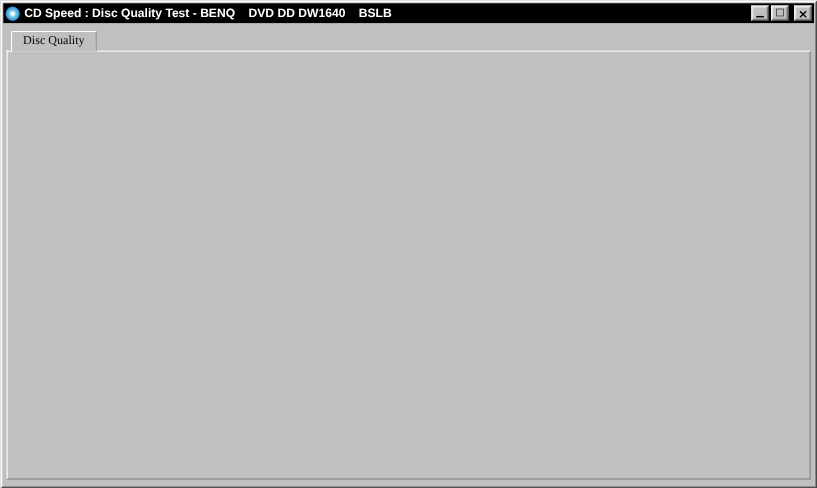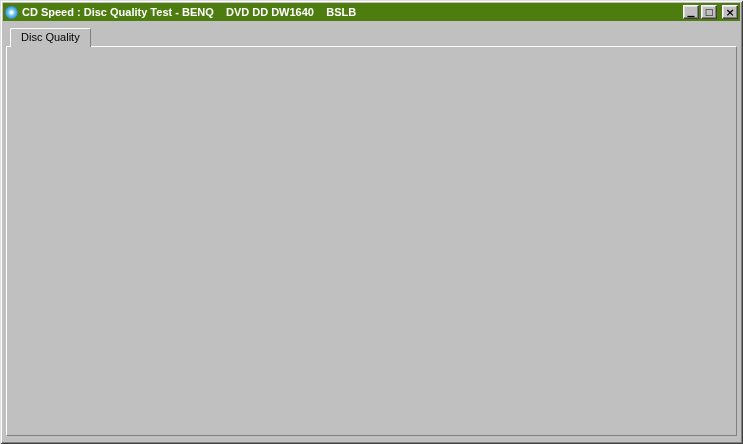--- a/index.html
+++ b/index.html
@@ -4,30 +4,30 @@
 <style>
   html,body{margin:0;padding:0;background:#888;}
   *{box-sizing:border-box;}
   .win{
     position:relative;width:743px;height:444px;background:#c0c0c0;
     font-family:"Liberation Sans",sans-serif;font-size:11px;color:#000;
     box-shadow:inset 1px 1px 0 #dfdfdf,inset -1px -1px 0 #404040,inset 2px 2px 0 #fff,inset -2px -2px 0 #808080;
     overflow:hidden;
   }
   .abs{position:absolute;}
-  .titlebar{left:3px;top:3px;width:737px;height:18px;background:#4d7c0f;display:flex;align-items:center;padding:0 2px;}
+  .titlebar{left:3px;top:3px;width:737px;height:18px;background:#000000;display:flex;align-items:center;padding:0 2px;}
   .title-text{color:#fff;font-weight:bold;font-size:11px;white-space:pre;margin-left:4px;flex:1;overflow:hidden;}
   .app-icon{width:13px;height:13px;border-radius:50%;background:radial-gradient(circle at 50% 50%, #ffffff 12%, #7fd4e8 30%, #1f7fd0 75%, #0a3d70 100%);flex:0 0 auto;}
   .tbtn{width:16px;height:14px;background:#c0c0c0;border:1px solid;border-color:#fff #404040 #404040 #fff;
     box-shadow:inset -1px -1px 0 #808080,inset 1px 1px 0 #dfdfdf;
     display:flex;align-items:center;justify-content:center;font-size:9px;line-height:1;color:#000;padding:0;margin-left:2px;font-family:"DejaVu Sans",sans-serif;}
   .tbtn.close{margin-left:5px;font-size:11px;font-weight:bold;}
   .tab{left:10px;top:28px;height:19px;padding:2px 10px 0 10px;background:#c0c0c0;z-index:3;
     border-top:1px solid #fff;border-left:1px solid #fff;border-right:1px solid #808080;
-    border-top-left-radius:2px;border-top-right-radius:2px;}
+    border-top-left-radius:2px;border-top-right-radius:2px;font-family:Liberation Serif, serif;}
   .pane{left:6px;top:46px;width:731px;height:390px;background:#c0c0c0;
     border-top:1px solid #fff;border-left:1px solid #fff;border-right:1px solid #808080;border-bottom:1px solid #808080;z-index:1;}
   .chart-header{left:160px;top:50px;width:368px;text-align:right;white-space:pre;}
   .groove{border:2px groove #dfdfdf;}
   .btn{background:#c0c0c0;border:none;font-family:"Liberation Sans",sans-serif;font-size:11px;color:#000;
     box-shadow:inset 1px 1px 0 #fff,inset -1px -1px 0 #404040,inset 2px 2px 0 #dfdfdf,inset -2px -2px 0 #808080;}
   .btn.default{box-shadow:0 0 0 1px #000,inset 1px 1px 0 #fff,inset -1px -1px 0 #404040,inset 2px 2px 0 #dfdfdf,inset -2px -2px 0 #808080;
     outline:1px dotted #000;outline-offset:-5px;}
   .group{background:#c0c0c0;}
   .legend{position:absolute;top:-7px;left:8px;background:#c0c0c0;padding:0 3px;line-height:12px;}

